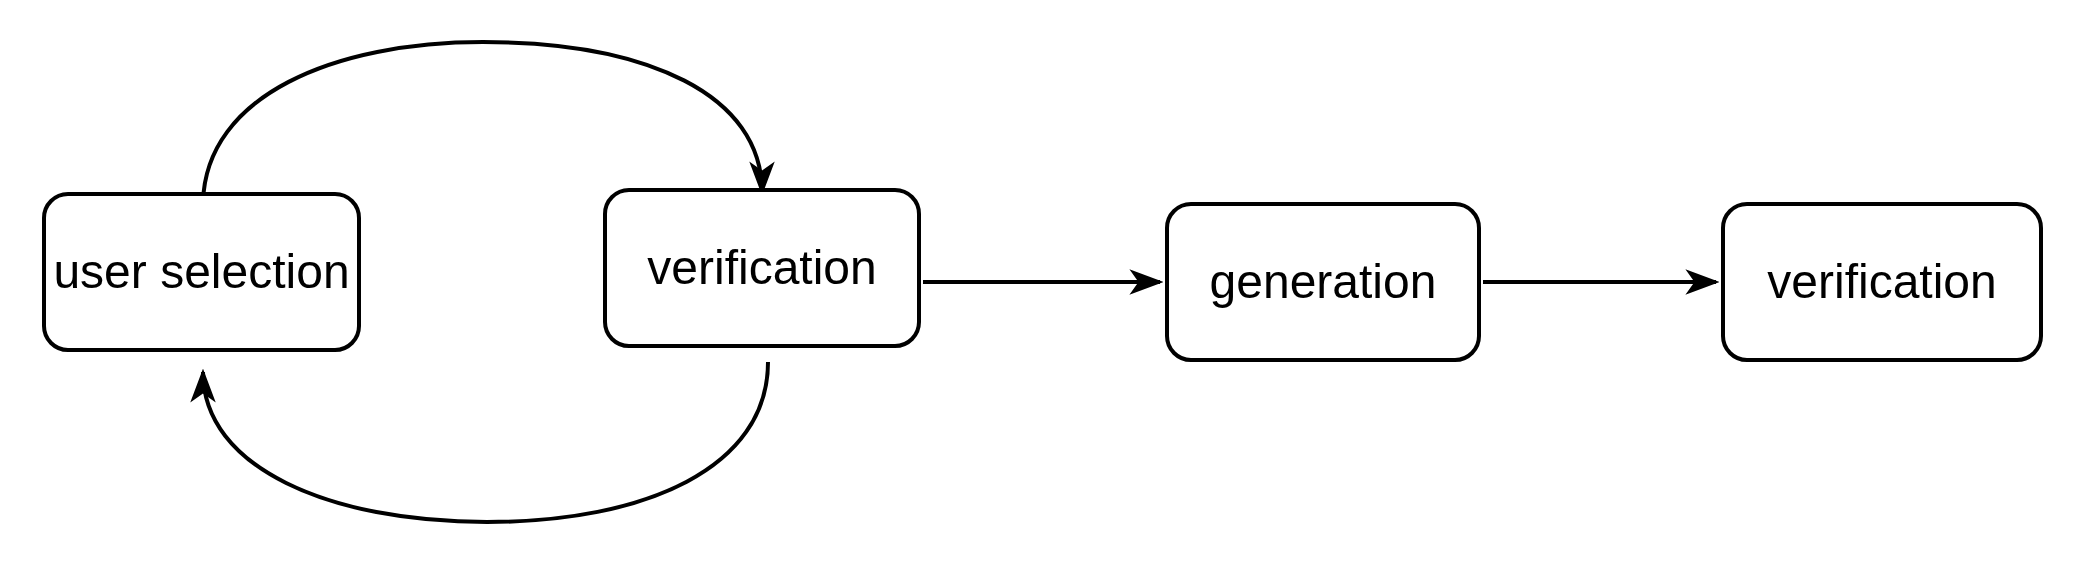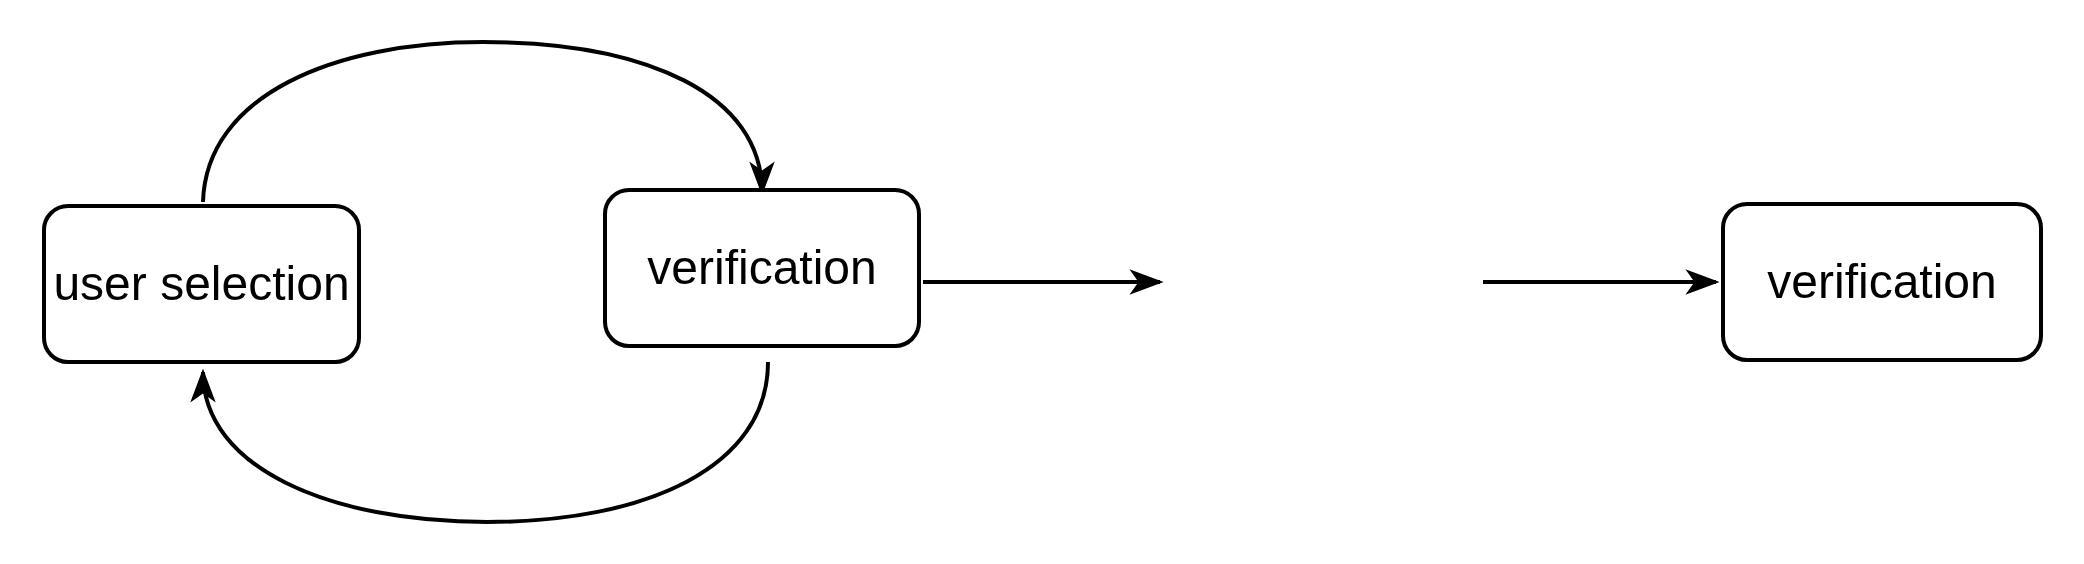--- a/index.html
+++ b/index.html
@@ -44,21 +44,21 @@
     align-items: center;
     justify-content: center;
     text-align: center;
   }
   .node-label {
     font-size: 48px;
     line-height: 1.1;
     color: var(--text-color);
     white-space: nowrap;
   }
-  .node-user-selection { left: 42px;   top: 204px; width: 319px; height: 160px; }
+  .node-user-selection { left: 42px;   top: 192px; width: 319px; height: 160px; }
   .node-verification   { left: 603px;  top: 188px; width: 318px; height: 160px; }
   .node-generation     { left: 1165px; top: 202px; width: 316px; height: 160px; }
   .node-compensation   { left: 1721px; top: 202px; width: 322px; height: 160px; }
 </style>
 </head>
 <body>
 
 <div class="canvas">
 
   <svg class="edges-layer" viewBox="0 0 2084 564" xmlns="http://www.w3.org/2000/svg">
@@ -78,18 +78,21 @@
   </svg>
 
   <div class="node node-user-selection">
     <span class="node-label">user selection</span>
   </div>
 
   <div class="node node-verification">
     <span class="node-label">verification</span>
   </div>
 
+  <div class="node node-generation">
+    <span class="node-label">generation</span>
+  </div>
 
   <div class="node node-compensation">
     <span class="node-label">verification</span>
   </div>
 
 </div>
 
 </body></html>

